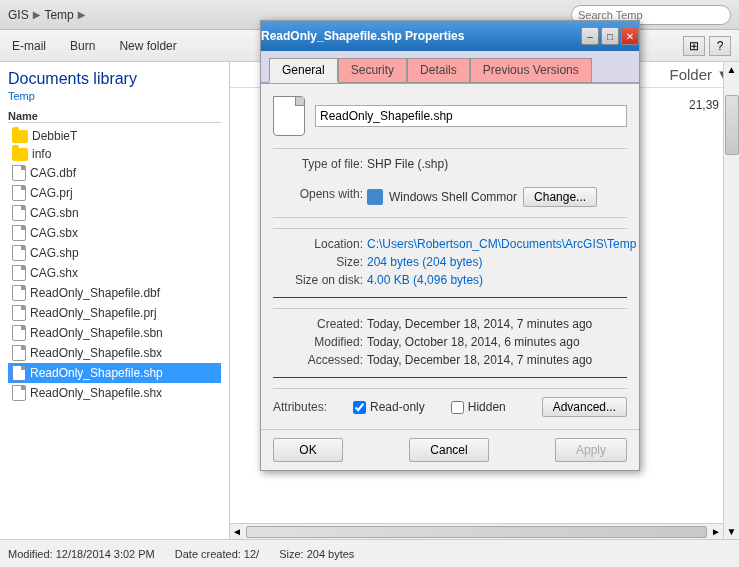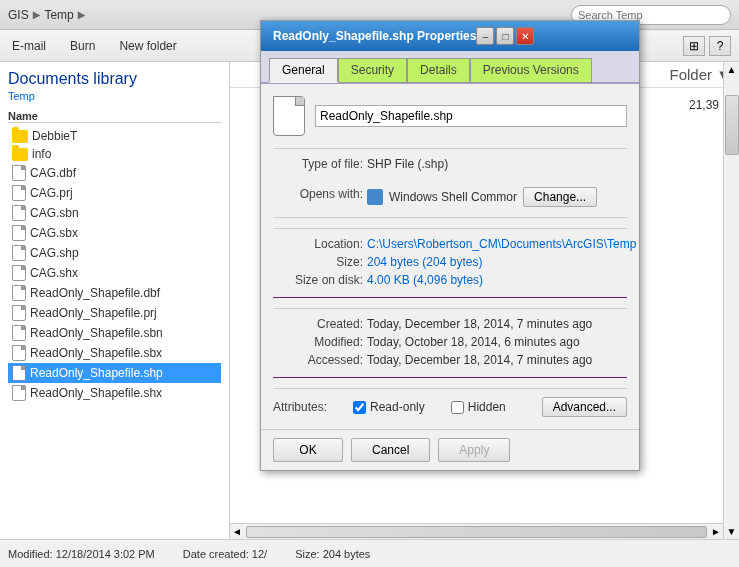--- a/index.html
+++ b/index.html
@@ -174,21 +174,21 @@
       left: 0;
       right: 0;
       height: 28px;
       background: #f0f0f0;
       border-top: 1px solid #ccc;
       display: flex;
       align-items: center;
       padding: 0 8px;
       font-size: 11px;
       color: #333;
-      gap: 28px;
+      gap: 20px;
     }
 
     
     .dialog-overlay {
       position: absolute;
       top: 0; left: 0;
       width: 100%; height: 100%;
       z-index: 10;
     }
 
@@ -200,21 +200,22 @@
       background: #f0f0f0;
       border: 1px solid #999;
       box-shadow: 2px 2px 8px rgba(0,0,0,0.4);
     }
 
     .dialog-titlebar {
       height: 30px;
       background: linear-gradient(to bottom, #4d9ce0, #1e6bb8);
       display: flex;
       align-items: center;
-      padding: 0 12px;
+      justify-content: space-between;
+      padding: 0 0;
       color: white;
     }
 
     .dialog-title {
       font-size: 12px;
       font-weight: bold;
     }
 
     .dialog-controls {
       display: flex;
@@ -246,21 +247,21 @@
       background: #d8d8e8;
       border-bottom: 2px solid #a0a0c0;
       gap: 0;
     }
 
     .tab {
       padding: 4px 12px;
       font-size: 12px;
       cursor: pointer;
       border: 1px solid #999;
-      background: #bef264;
+      background: #fca5a5;
       color: #444;
       position: relative;
       top: 1px;
     }
 
     .tab.active {
       background: #f0f0f0;
       border-bottom: 2px solid #f0f0f0;
       color: #000;
       z-index: 1;
@@ -385,21 +386,21 @@
       padding: 2px 10px;
       background: linear-gradient(to bottom, #f8f8f8, #e0e0e0);
       border: 1px solid #aaa;
       border-radius: 2px;
       cursor: pointer;
       font-size: 12px;
     }
 
     .dialog-footer {
       display: flex;
-      justify-content: flex-start;
+      justify-content: space-between;
       align-items: center;
       padding: 8px 12px;
       gap: 8px;
       background: #f0f0f0;
       border-top: 1px solid #ccc;
     }
 
     .footer-btn {
       padding: 4px 20px;
       background: linear-gradient(to bottom, #f8f8f8, #e0e0e0);

